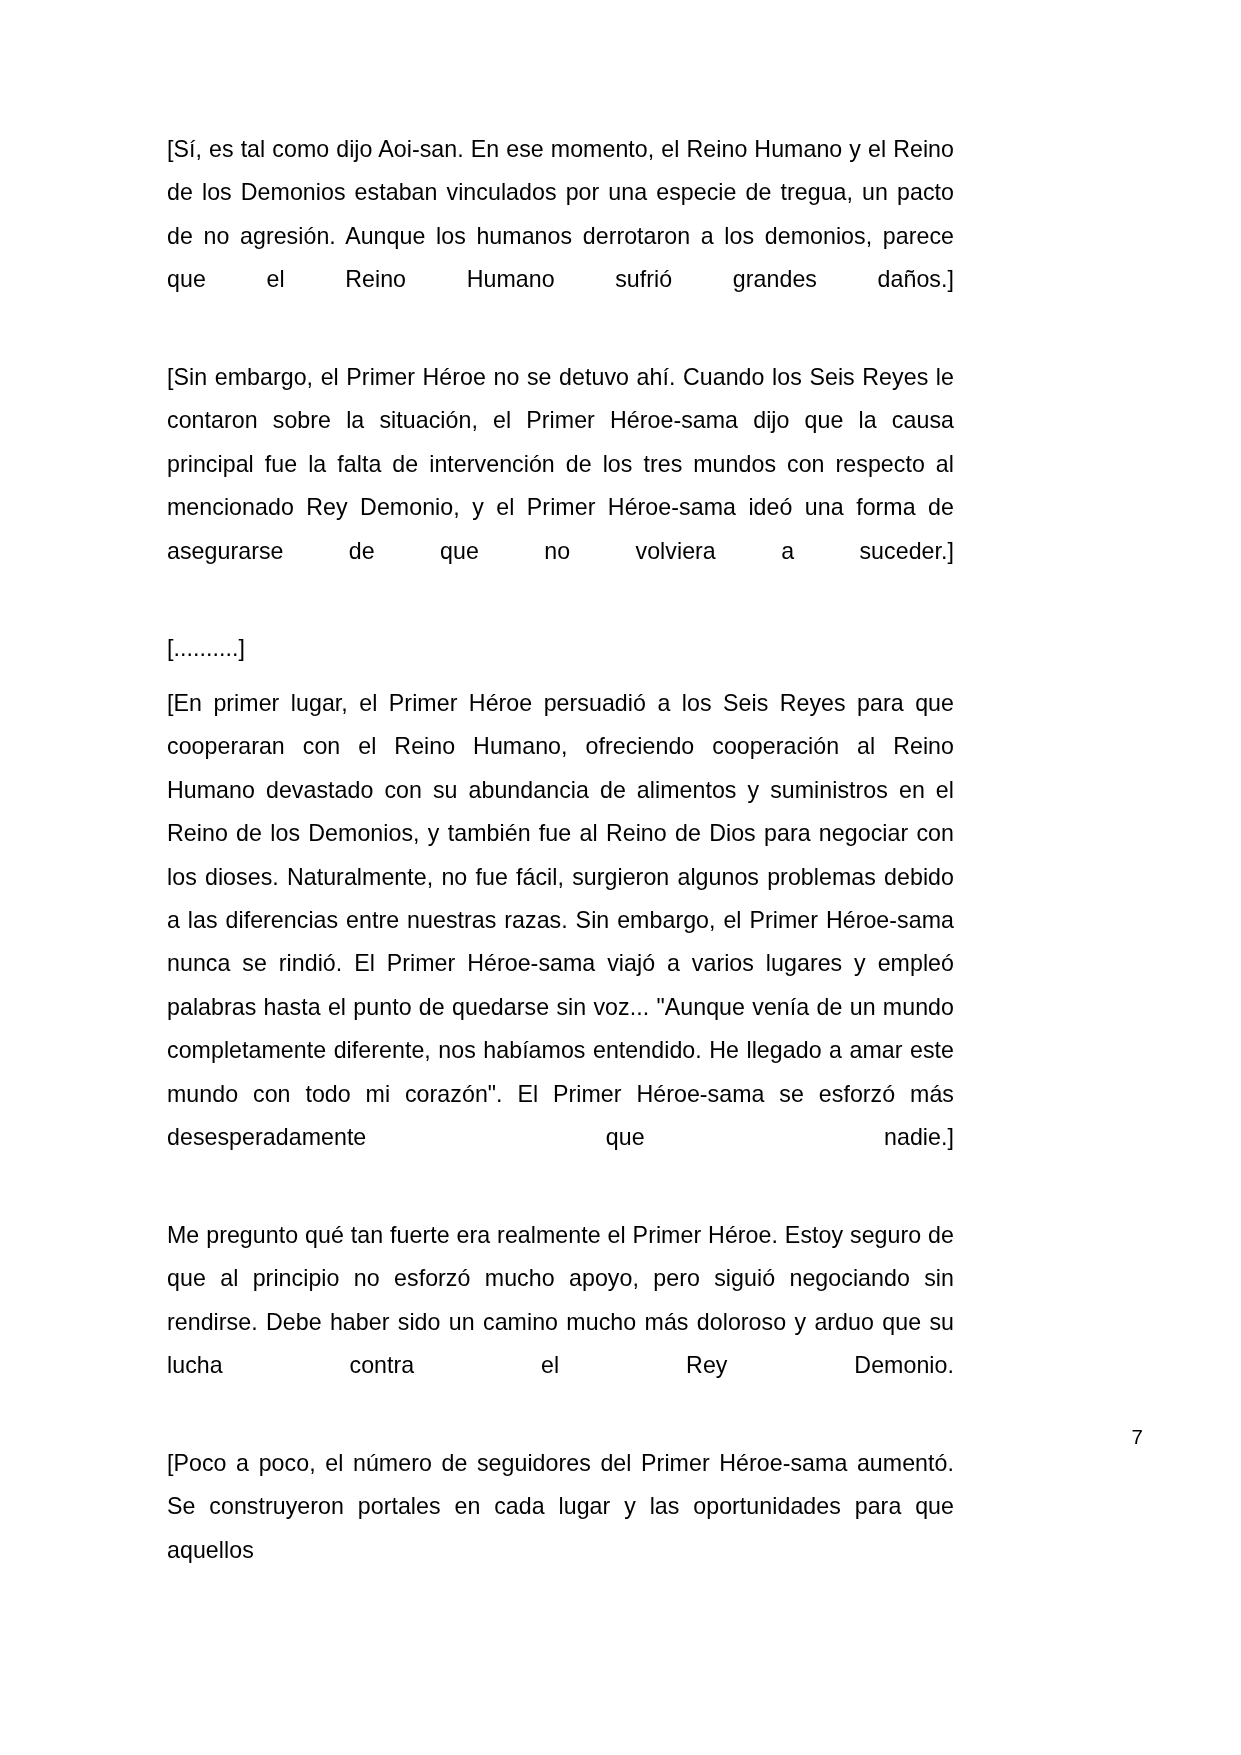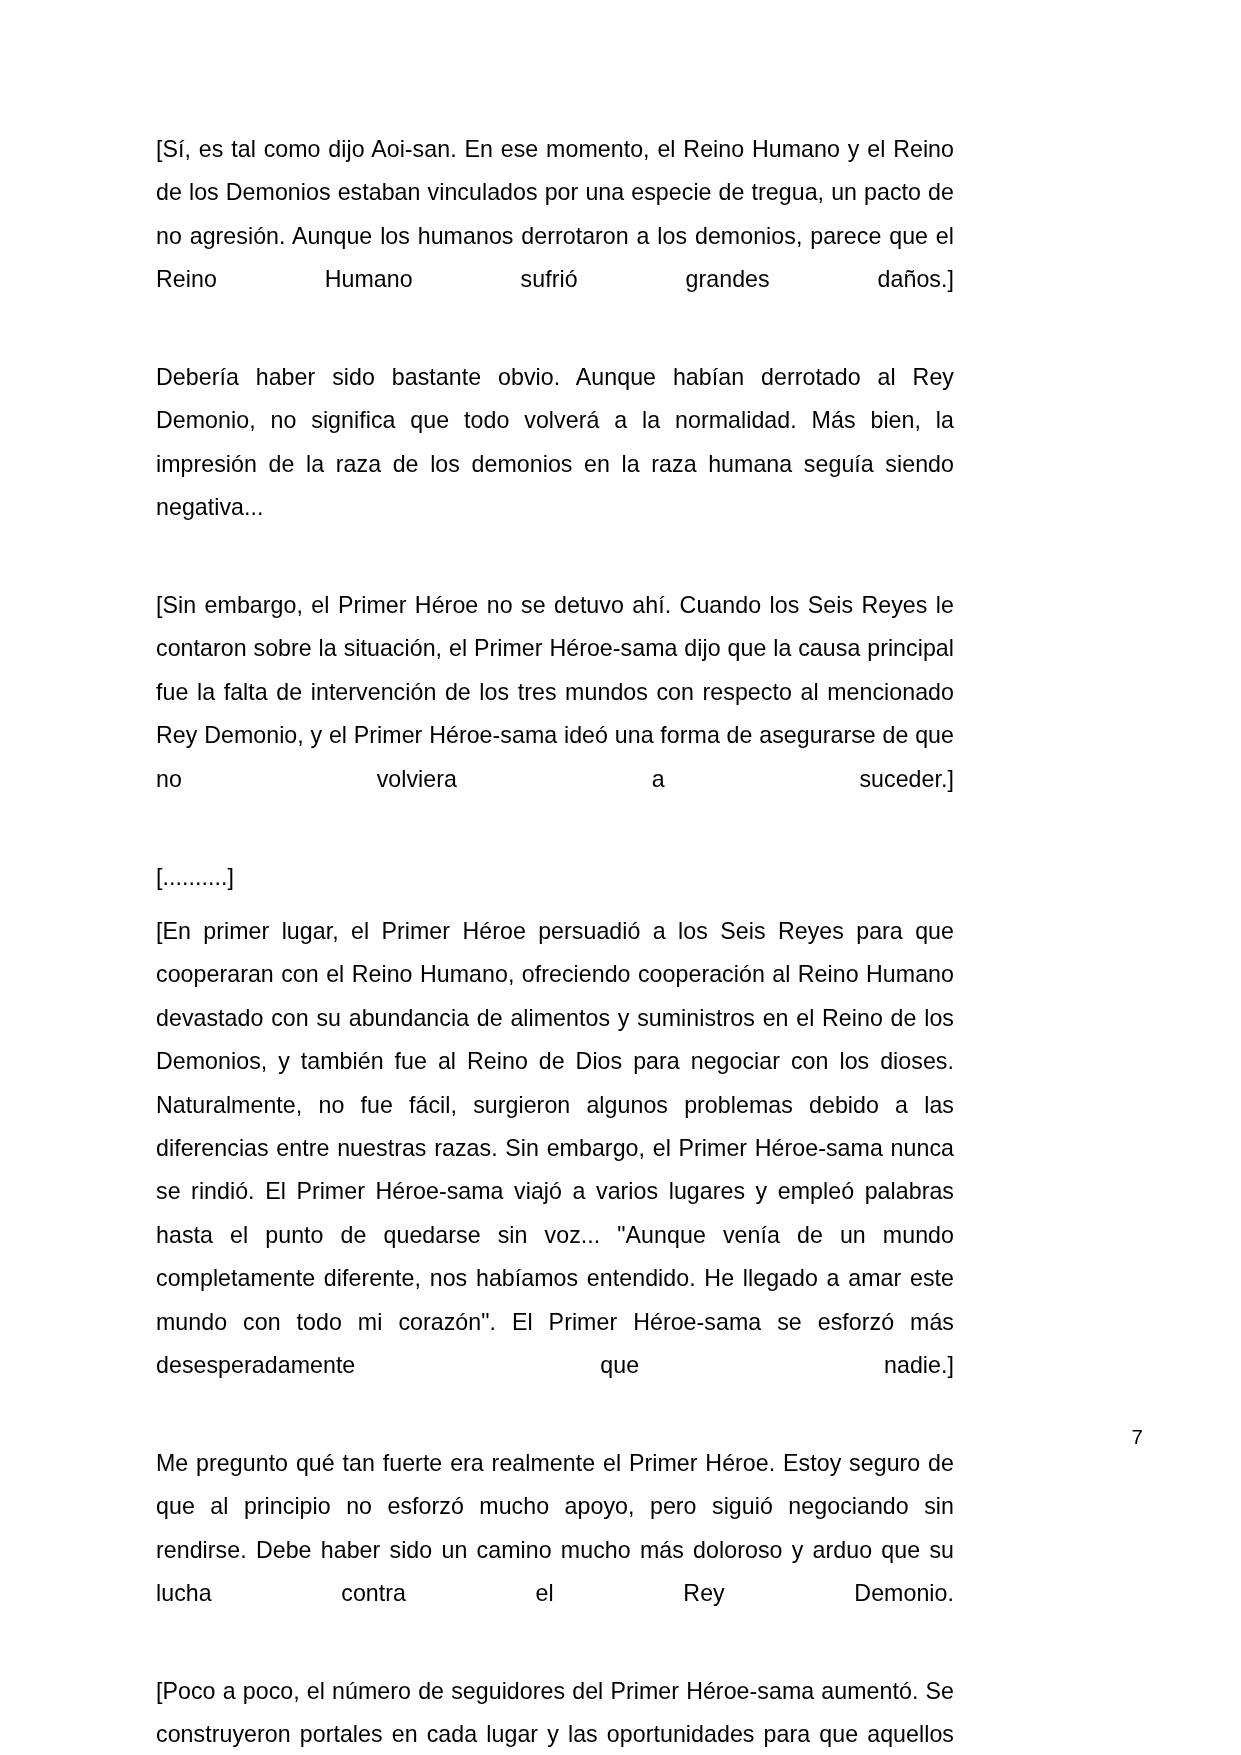--- a/index.html
+++ b/index.html
@@ -23,21 +23,21 @@
     position: absolute;
     left: 156px;
     top: 128px;
     width: 798px;
   }
   .para {
     font-size: 23.2px;
     line-height: 43.4px;
     text-align: justify;
     text-justify: inter-word;
-    margin: 0 0 11px 0;
+    margin: 0 0 11px 11px;
     letter-spacing: 0.05px;
     word-spacing: 0px;
     hyphens: none;
     -webkit-hyphens: none;
   }
   
   .para::after {
     content: "";
     display: inline-block;
     width: 100%;
@@ -60,21 +60,20 @@
 </style>
 </head>
 <body>
 
 <div class="page">
 
   <div class="content">
 
     <p class="para">[Sí, es tal como dijo Aoi-san. En ese momento, el Reino Humano y el Reino de los Demonios estaban vinculados por una especie de tregua, un pacto de no agresión. Aunque los humanos derrotaron a los demonios, parece que el Reino Humano sufrió grandes daños.]</p>
 
-    <p class="para">Debería haber sido bastante obvio. Aunque habían derrotado al Rey Demonio, no significa que todo volverá a la normalidad. Más bien, la impresión de la raza de los demonios en la raza humana seguía siendo negativa...</p>
 
     <p class="para">[Sin embargo, el Primer Héroe no se detuvo ahí. Cuando los Seis Reyes le contaron sobre la situación, el Primer Héroe-sama dijo que la causa principal fue la falta de intervención de los tres mundos con respecto al mencionado Rey Demonio, y el Primer Héroe-sama ideó una forma de asegurarse de que no volviera a suceder.]</p>
 
     <p class="para noj">[..........]</p>
 
     <p class="para">[En primer lugar, el Primer Héroe persuadió a los Seis Reyes para que cooperaran con el Reino Humano, ofreciendo cooperación al Reino Humano devastado con su abundancia de alimentos y suministros en el Reino de los Demonios, y también fue al Reino de Dios para negociar con los dioses. Naturalmente, no fue fácil, surgieron algunos problemas debido a las diferencias entre nuestras razas. Sin embargo, el Primer Héroe-sama nunca se rindió. El Primer Héroe-sama viajó a varios lugares y empleó palabras hasta el punto de quedarse sin voz... "Aunque venía de un mundo completamente diferente, nos habíamos entendido. He llegado a amar este mundo con todo mi corazón". El Primer Héroe-sama se esforzó más desesperadamente que nadie.]</p>
 
     <p class="para">Me pregunto qué tan fuerte era realmente el Primer Héroe. Estoy seguro de que al principio no esforzó mucho apoyo, pero siguió negociando sin rendirse. Debe haber sido un camino mucho más doloroso y arduo que su lucha contra el Rey Demonio.</p>
 
     <p class="para">[Poco a poco, el número de seguidores del Primer Héroe-sama aumentó. Se construyeron portales en cada lugar y las oportunidades para que aquellos</p>

